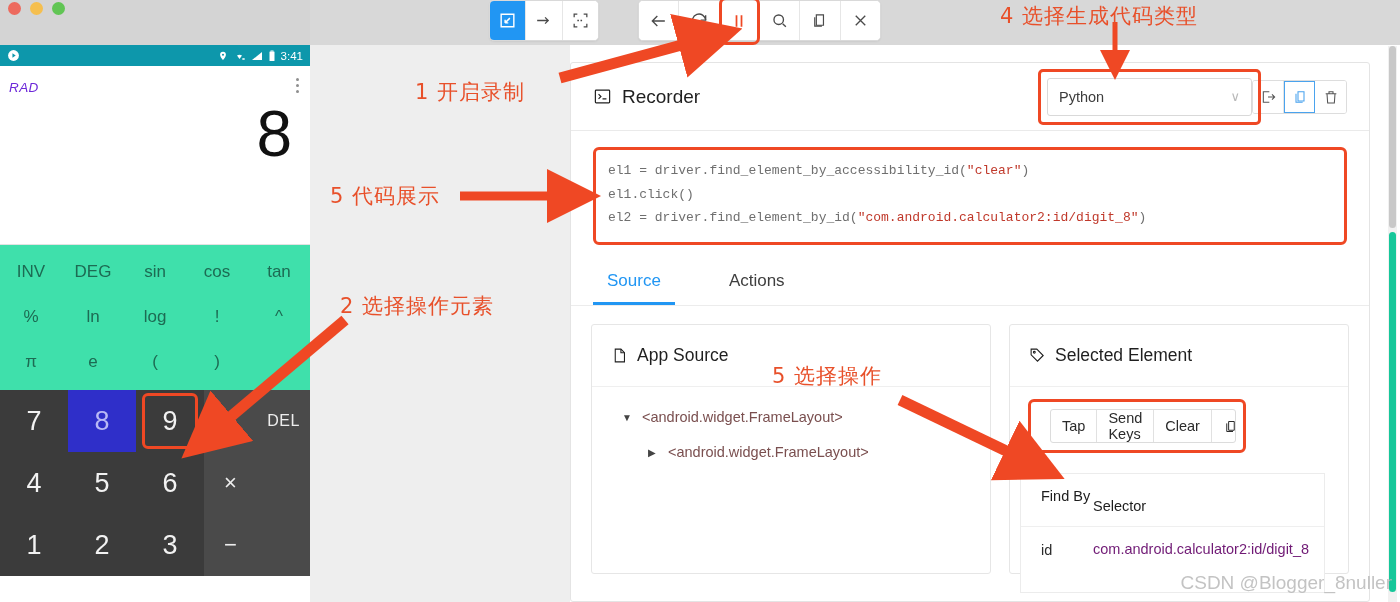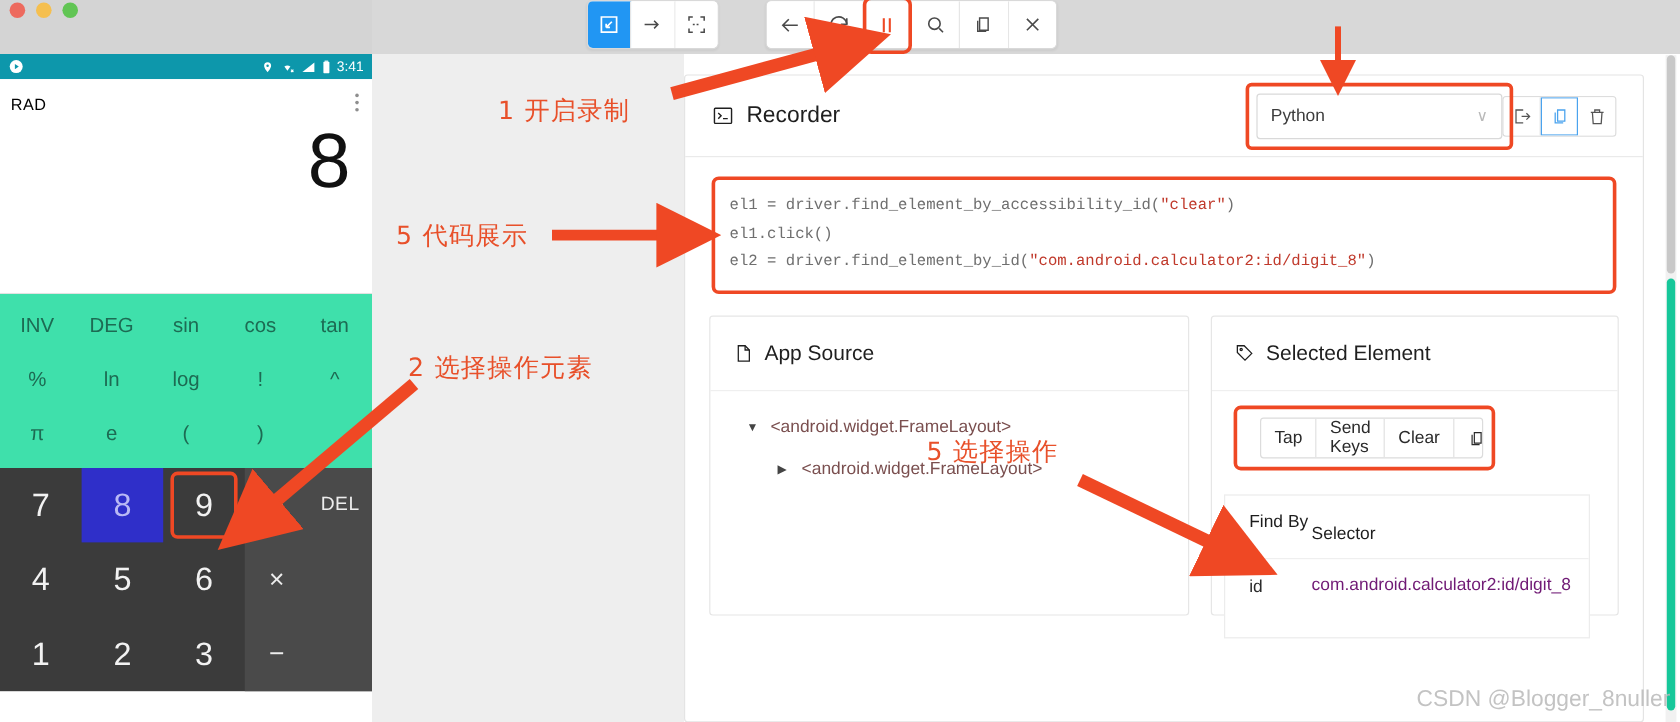--- a/index.html
+++ b/index.html
@@ -45,21 +45,21 @@
 
   
   .device { position:absolute; left:0; top:45px; width:310px; height:557px; background:#fff; }
   .statusbar {
     height:21px; background:#0d97ab; display:flex; align-items:center;
     padding:0 7px; color:#fff; font-size:11px;
   }
   .sb-left { display:flex; align-items:center; gap:4px; }
   .sb-right { margin-left:auto; display:flex; align-items:flex-start; gap:5px; font-size:11.5px;}
   .calc-top { height:178px; background:#fff; position:relative; }
-  .rad { position:absolute; left:9px; top:14px; font-size:13.5px; color:#000000; letter-spacing:.4px;}
+  .rad { position:absolute; left:9px; top:14px; font-size:13.5px; color:#6d28d9; letter-spacing:.4px;font-style:italic;}
   .kebab { position:absolute; right:11px; top:12px; display:flex; flex-direction:column; gap:3px;}
   .kebab i { width:3px; height:3px; background:#8e8e8e; border-radius:50%; display:block;}
   .display {
     position:absolute; right:18px; top:36px;
     font-size:64px; color:#111; font-weight:300; line-height:1;
     font-family:"Liberation Sans", sans-serif;
   }
   .calc-divider { height:1px; background:#e2e2e2; }
   .pad-green { background:#3fe0ab; padding:4px 0 6px; }
   .pad-row { display:flex; }
@@ -405,20 +405,24 @@
 
     <div class="code-zone">
       <div class="codebox">
         <pre class="code"><span>el1 = driver.find_element_by_accessibility_id(</span><span class="str">"clear"</span><span>)</span>
 <span>el1.click()</span>
 <span>el2 = driver.find_element_by_id(</span><span class="str">"com.android.calculator2:id/digit_8"</span><span>)</span>
 </pre>
       </div>
     </div>
 
+    <div class="tabs">
+      <div class="tab active">Source</div>
+      <div class="tab">Actions</div>
+    </div>
 
     <div class="cols">
       <div class="card src">
         <div class="card-head">
           <svg width="17" height="17" viewBox="0 0 24 24" fill="none" stroke="#1f1f1f" stroke-width="1.5">
             <path d="M6 3h8l5 5v13H6z"></path>
               <path d="M14 3v5h5"></path>
           </svg>
           <span>App Source</span>
         </div>
@@ -492,15 +496,16 @@
     <path d="M900,400 L1025,460" stroke="#ef4824" stroke-width="11" fill="none" marker-end="url(#ah)"></path>
 
     <path d="M1115,22 L1115,60" stroke="#ef4824" stroke-width="5" fill="none" marker-end="url(#ah)"></path>
 
     <path d="M460,196 L565,196" stroke="#ef4824" stroke-width="9" fill="none" marker-end="url(#ah)"></path>
   </svg>
 
   <div class="ann-txt" style="left:415px; top:78px;">1 开启录制</div>
   <div class="ann-txt" style="left:340px; top:292px;">2 选择操作元素</div>
   <div class="ann-txt" style="left:772px; top:362px;">5 选择操作</div>
+  <div class="ann-txt" style="left:1000px; top:2px;">4 选择生成代码类型</div>
   <div class="ann-txt" style="left:330px; top:182px;">5 代码展示</div>
 
 </div>
 
 </body></html>

